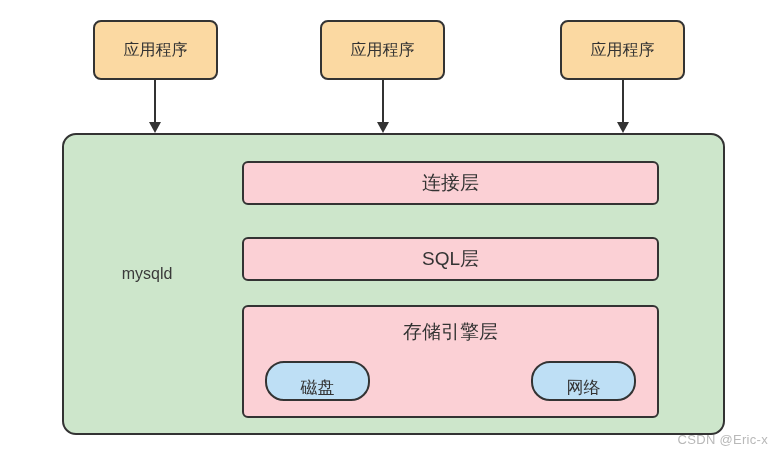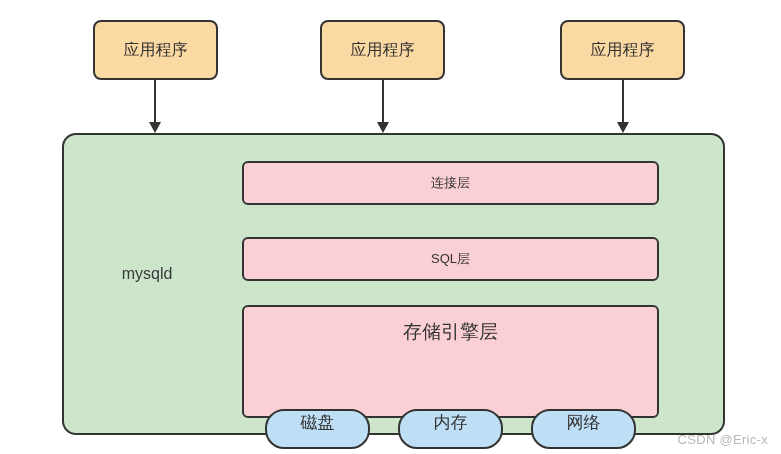--- a/index.html
+++ b/index.html
@@ -85,21 +85,21 @@
     box-sizing: border-box;
     background: var(--layer-fill, #FBD0D5);
     border: 2.5px solid var(--border, #333333);
     border-radius: 6px;
   }
   .layer-flat {
     height: 44px;
     display: flex;
     align-items: center;
     justify-content: center;
-    font-size: 13px;
+    font-size: 19px;
   }
   .layer-1 { top: 26px; }
   .layer-2 { top: 102px; text-align: center; }
   .layer-3 {
     top: 170px;
     height: 113px;
     padding-top: 12px;
   }
   .layer-3-title {
     text-align: center;
@@ -113,24 +113,23 @@
     margin-top: 16px;
   }
   .component-box {
     width: 105px;
     height: 40px;
     box-sizing: border-box;
     background: var(--component-fill, #BEDFF5);
     border: 2.5px solid var(--border, #333333);
     border-radius: 19px;
     display: flex;
-    align-items: flex-start;
+    align-items: flex-end;
     justify-content: center;
     font-size: 17px;
-    margin-top: 48px;
   }
   .watermark {
     position: absolute;
     right: 13px;
     bottom: 7px;
     font-size: 13px;
     color: #b9b9b9;
     letter-spacing: 0.3px;
   }
 </style>
@@ -165,23 +164,20 @@
       <span>SQL层</span>
     </div>
 
     <div class="layer layer-3">
       <div class="layer-3-title">存储引擎层</div>
       <div class="components-row">
         <div class="component-box">
           <span>磁盘</span>
         </div>
         <div class="component-box">
-          <span>内存</span>
-        </div>
-        <div class="component-box">
           <span>网络</span>
         </div>
       </div>
     </div>
 
   </div>
 
   <div class="watermark">CSDN @Eric-x</div>
 
 </div>

